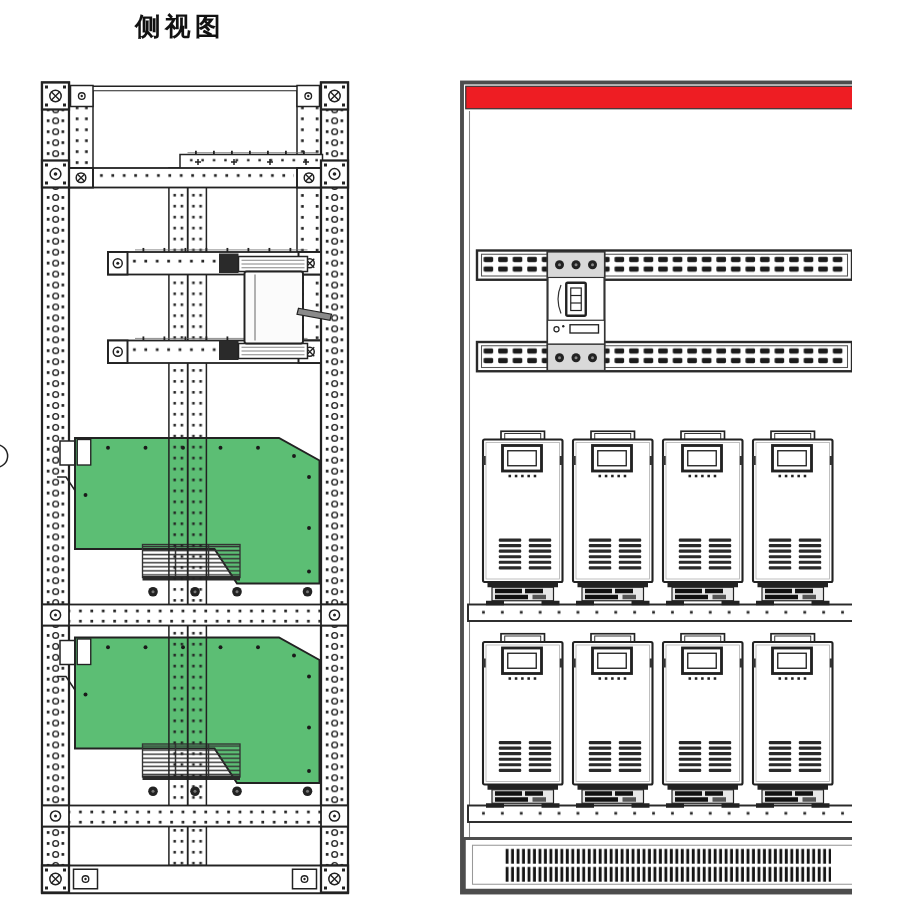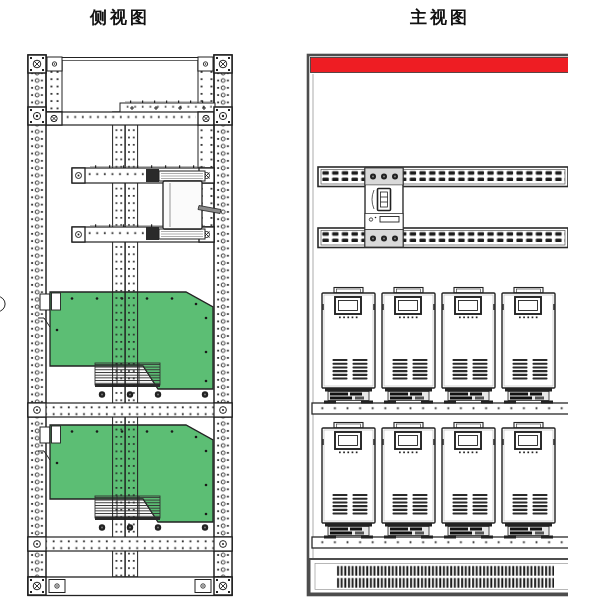--- a/index.html
+++ b/index.html
@@ -10,21 +10,20 @@
   .title.side{left:40px;}
   .title.front{left:360px;}
   svg{position:absolute;left:0;top:0;}
   svg *{vector-effect:none;}
 </style>
 </head>
 <body>
 
 <div class="canvas">
   <div class="title side">侧视图</div>
-  <div class="title front">主视图</div>
 
   <svg width="601" height="603" viewBox="0 0 601 603">
     <defs>
 
       <pattern id="pOuter" patternUnits="userSpaceOnUse" x="28" y="55" width="18.6" height="7.3">
         <rect x="3.2" y="2.7" width="1.8" height="1.8" fill="#222"></rect>
         <rect x="13" y="2.7" width="1.8" height="1.8" fill="#222"></rect>
         <circle cx="9.1" cy="3.6" r="1.9" fill="none" stroke="#222" stroke-width="0.9"></circle>
       </pattern>
       <pattern id="pPair" patternUnits="userSpaceOnUse" x="112.6" y="112" width="12.5" height="7.3">

